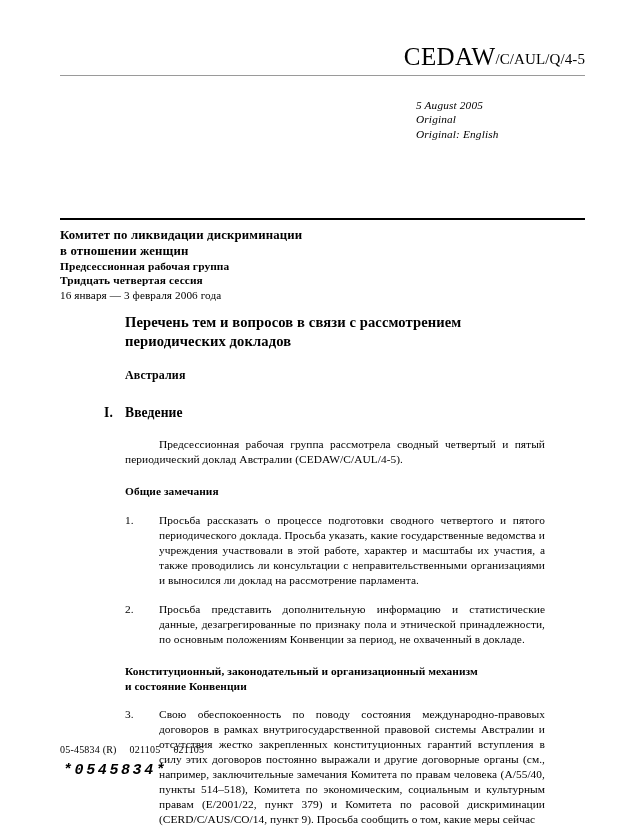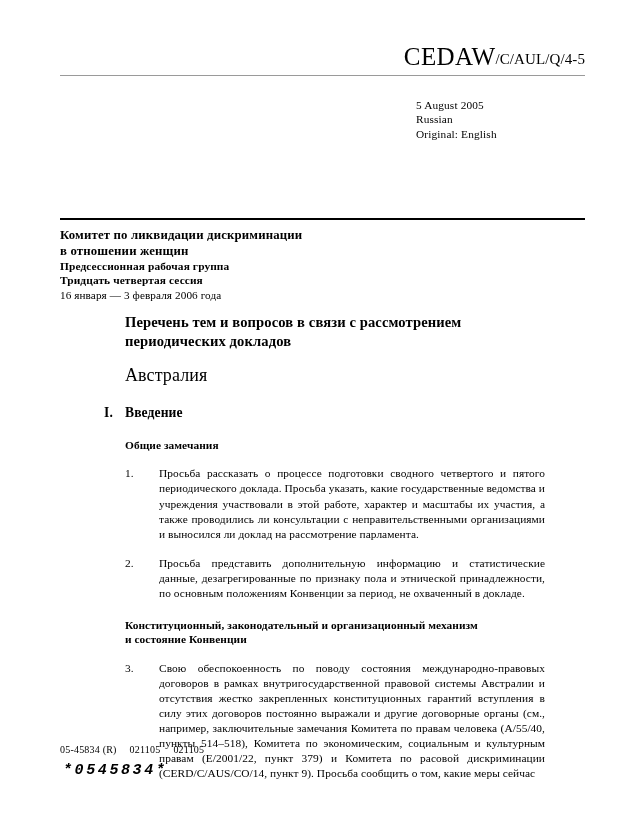--- a/index.html
+++ b/index.html
@@ -56,20 +56,21 @@
   }
 
   
   .datebox {
     position: absolute;
     left: 416px;
     top: 98px;
     font-size: 11.3px;
     line-height: 14.4px;
     letter-spacing: 0.15px;
+    font-style: italic;
   }
   .datebox div { white-space: nowrap; }
 
   
   .rule-heavy {
     position: absolute;
     left: 60px;
     width: 525px;
     top: 218px;
     height: 2px;
@@ -113,22 +114,22 @@
 
   .doc-title {
     font-weight: bold;
     font-size: 14.6px;
     line-height: 18.6px;
     letter-spacing: 0.1px;
     margin: 0;
   }
 
   .country {
-    font-weight: normal;
-    font-size: 18px;
+    font-weight: bold;
+    font-size: 12px;
     line-height: 17px;
     margin: 17px 0 0 0;
     letter-spacing: 0.1px;
   }
 
   .section-head {
     position: relative;
     font-weight: bold;
     font-size: 13.6px;
     line-height: 17px;
@@ -199,21 +200,21 @@
 <div class="page">
 
   <div class="masthead">
     <span class="sym-main">CEDAW</span><span class="sym-sub">/C/AUL/Q/4-5</span>
   </div>
 
   <div class="rule-thin"></div>
 
   <div class="datebox">
     <div>5 August 2005</div>
-    <div>Russian</div>
+    <div>Original</div>
     <div>Original: English</div>
   </div>
 
   <div class="rule-heavy"></div>
 
   <div class="committee">
     <div class="cm-l1">Комитет по ликвидации дискриминации</div>
     <div class="cm-l2">в отношении женщин</div>
     <div class="cm-l3">Предсессионная рабочая группа</div>
     <div class="cm-l4">Тридцать четвертая сессия</div>
@@ -224,20 +225,21 @@
 
     <p class="doc-title">Перечень тем и вопросов в связи с рассмотрением периодических докладов</p>
 
     <p class="country">Австралия</p>
 
     <p class="section-head">
       <span class="numeral">I.</span>
       <span>Введение</span>
     </p>
 
+    <p class="para first-indent">Предсессионная рабочая группа рассмотрела сводный четвертый и пятый периодический доклад Австралии (CEDAW/C/AUL/4-5).</p>
 
     <p class="sub-head">Общие замечания</p>
 
     <p class="para numbered">
       <span class="pnum">1.</span>
       <span>Просьба рассказать о процессе подготовки сводного четвертого и пятого периодического доклада. Просьба указать, какие государственные ведомства и учреждения участвовали в этой работе, характер и масштабы их участия, а также проводились ли консультации с неправительственными организациями и выносился ли доклад на рассмотрение парламента.</span>
     </p>
 
     <p class="para numbered">
       <span class="pnum">2.</span>

